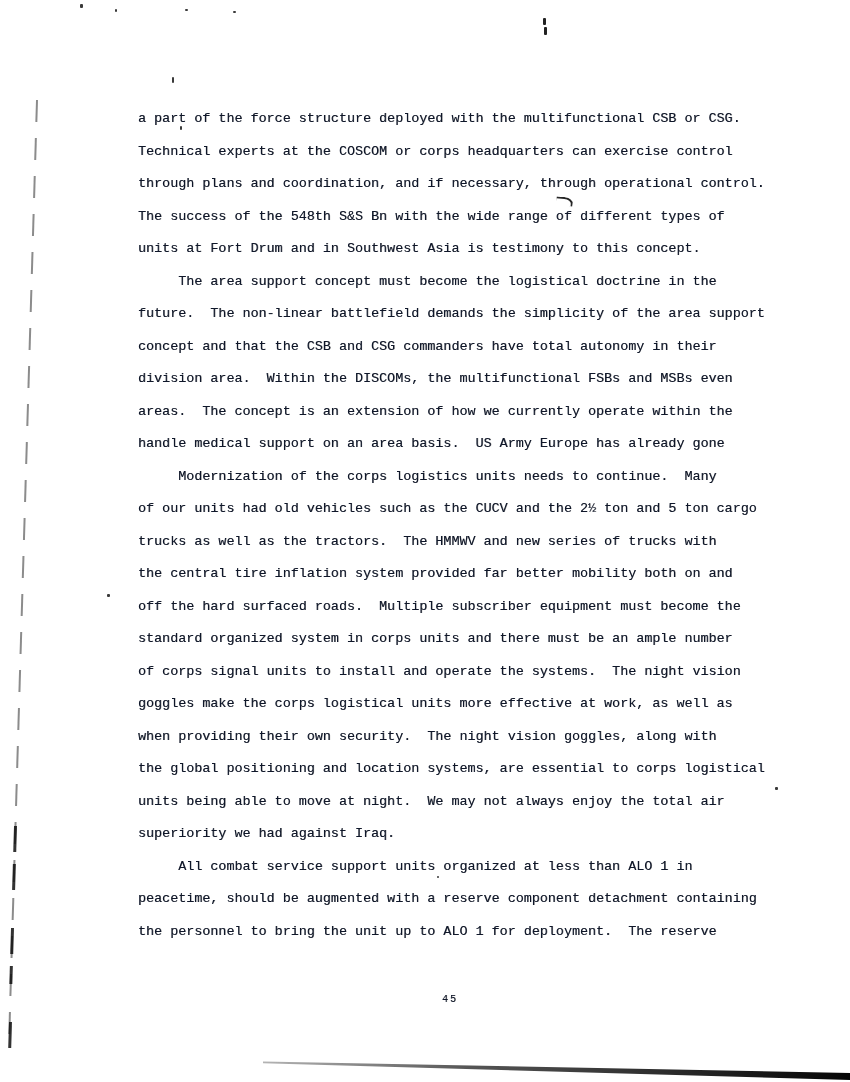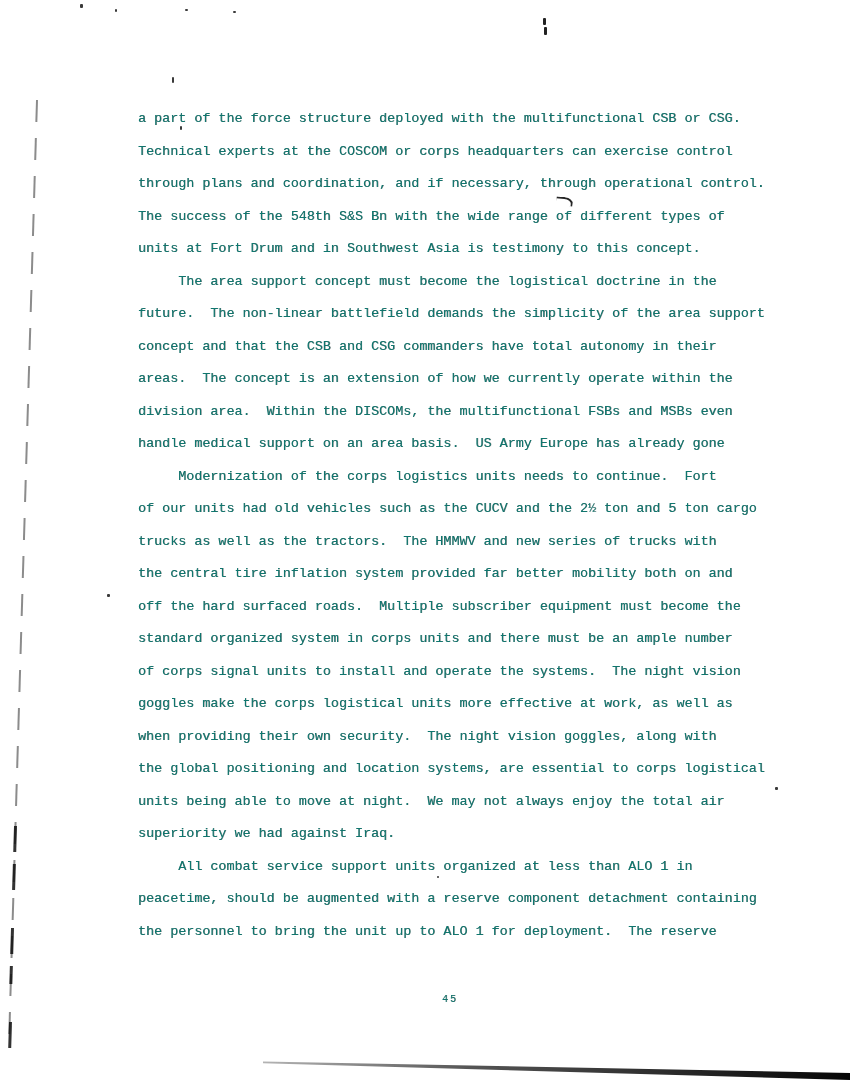--- a/index.html
+++ b/index.html
@@ -7,21 +7,21 @@
     padding: 0;
     background: #ffffff;
   }
   .page {
     position: relative;
     width: 850px;
     height: 1082px;
     background: #ffffff;
     overflow: hidden;
     font-family: "Liberation Mono", "DejaVu Sans Mono", monospace;
-    color: #0f766e;
+    color: #0f172a;
   }
   .text-block {
     position: absolute;
     left: 138px;
     top: 103px;
     width: 680px;
     font-size: 13.4px;
     line-height: 32.5px;
     text-shadow: 0.4px 0 0 rgba(27,27,27,0.55);
   }
@@ -111,26 +111,26 @@
         <div class="line">a part of the force structure deployed with the multifunctional CSB or CSG.</div>
         <div class="line">Technical experts at the COSCOM or corps headquarters can exercise control</div>
         <div class="line">through plans and coordination, and if necessary, through operational control.</div>
         <div class="line">The success of the 548th S&amp;S Bn with the wide range of different types of</div>
         <div class="line">units at Fort Drum and in Southwest Asia is testimony to this concept.</div>
       </div>
     <div class="paragraph">
         <div class="line">     The area support concept must become the logistical doctrine in the</div>
         <div class="line">future.  The non-linear battlefield demands the simplicity of the area support</div>
         <div class="line">concept and that the CSB and CSG commanders have total autonomy in their</div>
+        <div class="line">division area.  Within the DISCOMs, the multifunctional FSBs and MSBs even</div>
         <div class="line">areas.  The concept is an extension of how we currently operate within the</div>
-        <div class="line">division area.  Within the DISCOMs, the multifunctional FSBs and MSBs even</div>
         <div class="line">handle medical support on an area basis.  US Army Europe has already gone</div>
       </div>
     <div class="paragraph">
-        <div class="line">     Modernization of the corps logistics units needs to continue.  Fort</div>
+        <div class="line">     Modernization of the corps logistics units needs to continue.  Many</div>
         <div class="line">of our units had old vehicles such as the CUCV and the 2½ ton and 5 ton cargo</div>
         <div class="line">trucks as well as the tractors.  The HMMWV and new series of trucks with</div>
         <div class="line">the central tire inflation system provided far better mobility both on and</div>
         <div class="line">off the hard surfaced roads.  Multiple subscriber equipment must become the</div>
         <div class="line">standard organized system in corps units and there must be an ample number</div>
         <div class="line">of corps signal units to install and operate the systems.  The night vision</div>
         <div class="line">goggles make the corps logistical units more effective at work, as well as</div>
         <div class="line">when providing their own security.  The night vision goggles, along with</div>
         <div class="line">the global positioning and location systems, are essential to corps logistical</div>
         <div class="line">units being able to move at night.  We may not always enjoy the total air</div>

